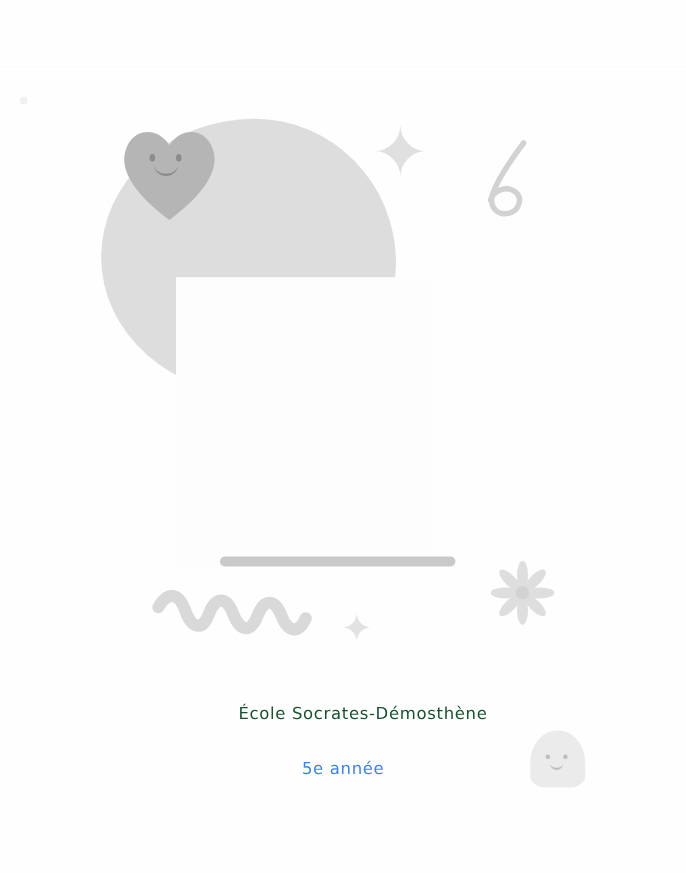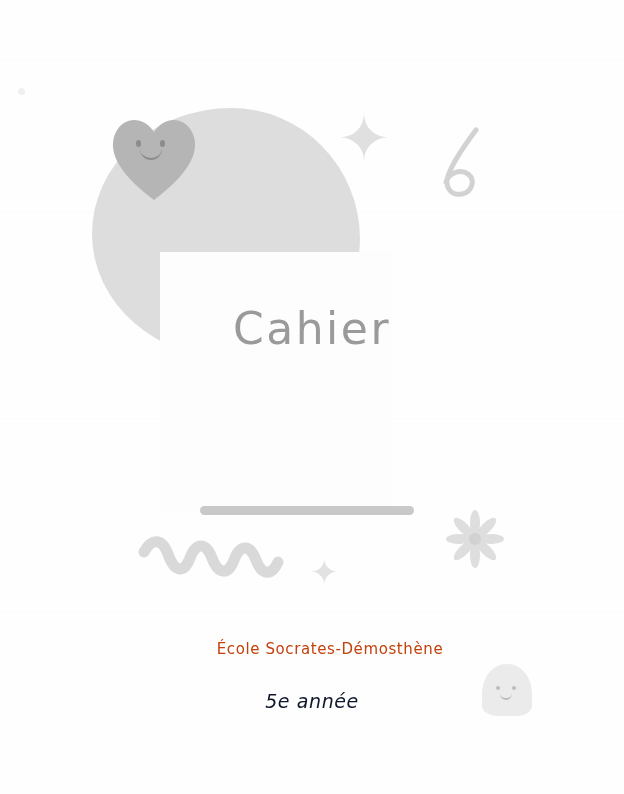--- a/index.html
+++ b/index.html
@@ -230,29 +230,28 @@
     position: absolute;
     left: 0;
     top: 640px;
     width: 624px;
     text-align: center;
     z-index: 5;
   }
   .school {
     font-size: 15px;
     letter-spacing: 0.6px;
-    color: #c2410c;
+    color: #14532d;
     margin-left: 36px;
   }
   .grade {
     margin-top: 32px;
-    font-size: 19px;
+    font-size: 15px;
     letter-spacing: 0.6px;
-    color: #0f172a;
-    font-style: italic;
+    color: #3b82f6;
   }
 
   
   .band {
     position: absolute;
     left: 0;
     width: 624px;
     height: 1px;
     background: rgba(0,0,0,0.012);
   }
@@ -308,21 +307,20 @@
     <div class="flower-core"></div>
   </div>
 
   <div class="ghost">
     <div class="ghost-eye l"></div>
     <div class="ghost-eye r"></div>
     <div class="ghost-smile"></div>
   </div>
 
   <div class="title-block">
-    <div class="title-line">Cahier</div>
   </div>
 
   <div class="underline"></div>
 
   <div class="footer">
     <div class="school">École Socrates-Démosthène</div>
     <div class="grade">5e année</div>
   </div>
 
 </div>

